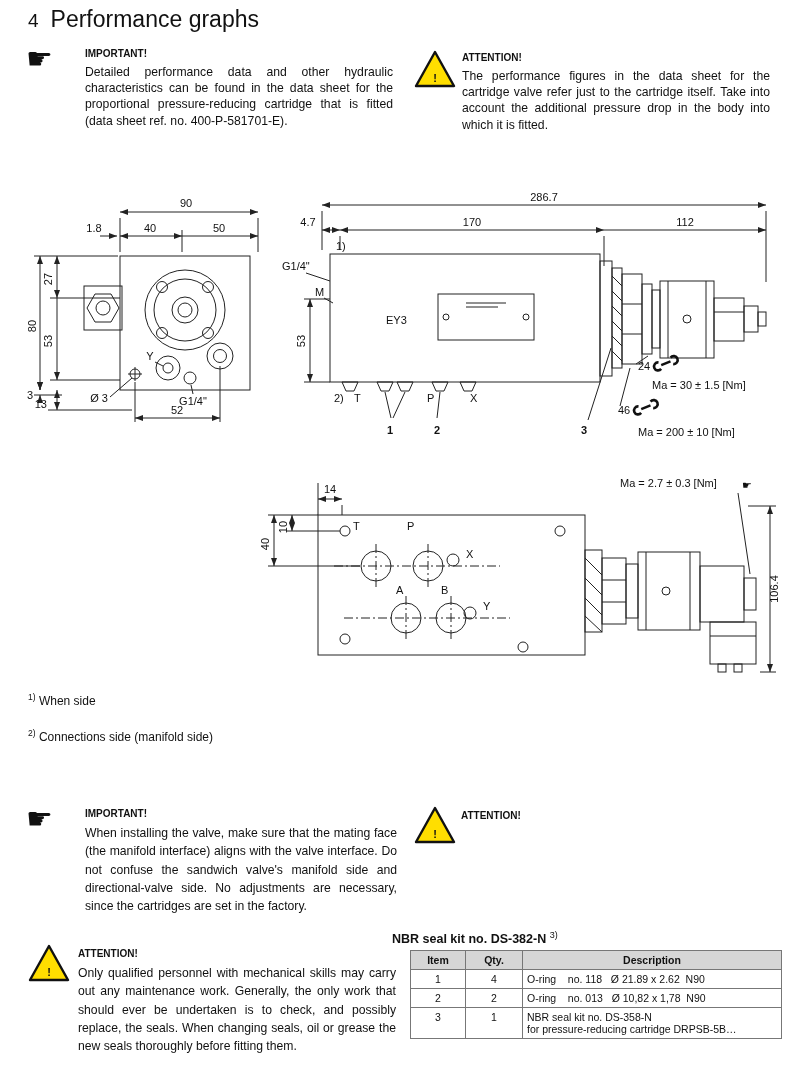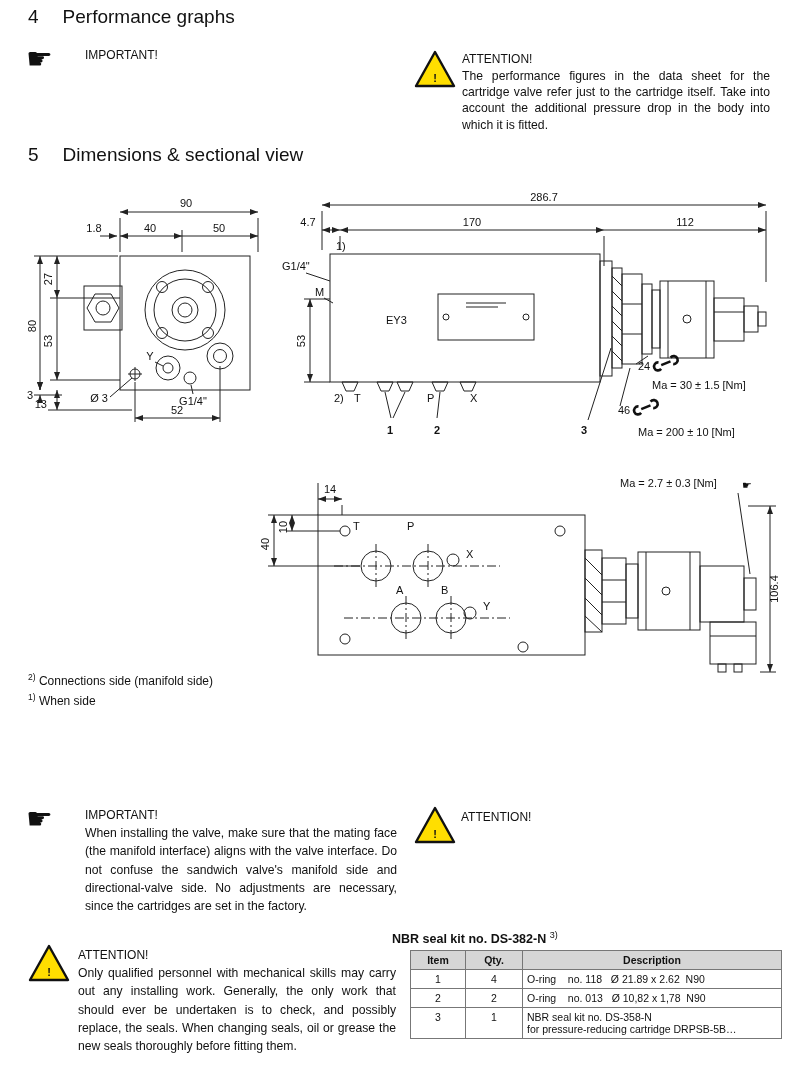--- a/index.html
+++ b/index.html
@@ -1,22 +1,22 @@
 <!DOCTYPE html>
 <html><head>
 <meta charset="utf-8">
 <style>
   html,body{margin:0;padding:0}
   body{background:#fff}
   .page{position:relative;width:786px;height:1078px;background:#fff;
         font-family:"Liberation Sans",sans-serif;color:#111;overflow:hidden}
   .abs{position:absolute}
   .sec-num{font-size:19px}
-  .sec-title{font-size:19px;margin-left:24px}
-  .note-label{font-size:12px;font-weight:normal}
+  .sec-title{font-size:23px;margin-left:12px}
+  .note-label{font-size:10px;font-weight:bold}
   .note-text{font-size:12.2px;line-height:1.33;text-align:justify}
   .loose{line-height:1.5}
   .hand{font-size:30px;line-height:1}
   .fnote{font-size:12px}
   .fnote sup{font-size:8.5px;vertical-align:super}
   .kit-title{font-size:12.5px;font-weight:bold}
   .kit-title sup{font-size:9px;font-weight:normal}
   table.kit{border-collapse:collapse;font-size:10.5px}
   table.kit th,table.kit td{border:1px solid #777;padding:3px 4px;vertical-align:top}
   table.kit th{background:#d6d6d6;font-weight:bold}
@@ -28,33 +28,31 @@
 <body>
 
 <div class="page">
 
   <div class="abs" style="left:28px;top:6px">
     <span class="sec-num">4</span><span class="sec-title">Performance graphs</span>
   </div>
 
   <div class="abs hand" style="left:26px;top:44px">☛</div>
   <div class="abs note-label" style="left:85px;top:48px">IMPORTANT!</div>
+  <div class="abs note-text" style="left:85px;top:64px;width:308px">Detailed performance data and other hydraulic characteristics can be found in the data sheet for the proportional pressure-reducing cartridge that is fitted (data sheet ref. no. 400-P-581701-E).</div>
 
   <div class="abs" style="left:414px;top:50px">
     <svg width="42" height="38" viewBox="0 0 42 38">
       <path d="M21,2 L40,36 L2,36 Z" fill="#FFDE00" stroke="#111" stroke-width="2.4" stroke-linejoin="round"></path>
       <text x="21" y="32" text-anchor="middle" font-size="24" font-weight="bold">!</text>
     </svg>
   </div>
   <div class="abs note-label" style="left:462px;top:52px">ATTENTION!</div>
   <div class="abs note-text" style="left:462px;top:68px;width:308px">The performance figures in the data sheet for the cartridge valve refer just to the cartridge itself. Take into account the additional pressure drop in the body into which it is fitted.</div>
 
-  <div class="abs" style="left:28px;top:144px">
-    <span class="sec-num">5</span><span class="sec-title">Dimensions &amp; sectional view</span>
-  </div>
 
   <svg class="abs" style="left:0;top:186px" width="786" height="502" viewBox="0 0 786 502">
     <defs>
       <marker id="arr" viewBox="0 0 10 10" refX="9" refY="5" markerWidth="9" markerHeight="9" orient="auto-start-reverse">
         <path d="M0,1.6 L9,5 L0,8.4 Z" fill="#222"></path>
       </marker>
       <g id="wrench" fill="none" stroke="#111" stroke-width="2.6">
         <path d="M5.5,4.5 A4,4 0 1 0 5.5,11.5"></path>
         <path d="M18.5,4.5 A4,4 0 1 1 18.5,11.5"></path>
         <line x1="7" y1="8" x2="17" y2="8"></line>
@@ -284,38 +282,38 @@
         <rect x="718" y="478" width="8" height="8"></rect>
           <rect x="734" y="478" width="8" height="8"></rect>
       </g>
     </g>
   </svg>
 
   <div class="abs fnote" style="left:28px;top:692px">
     <sup>1)</sup>
     <span>When side</span>
   </div>
-  <div class="abs fnote" style="left:28px;top:672px">
+  <div class="abs fnote" style="left:28px;top:728px">
     <sup>2)</sup>
     <span>Connections side (manifold side)</span>
   </div>
 
 
   <div class="abs hand" style="left:26px;top:804px">☛</div>
   <div class="abs note-label" style="left:85px;top:808px">IMPORTANT!</div>
   <div class="abs note-text loose" style="left:85px;top:824px;width:312px">When installing the valve, make sure that the mating face (the manifold interface) aligns with the valve interface. Do not confuse the sandwich valve's manifold side and directional-valve side. No adjustments are necessary, since the cartridges are set in the factory.</div>
 
   <div class="abs" style="left:28px;top:944px">
     <svg width="42" height="38" viewBox="0 0 42 38">
       <path d="M21,2 L40,36 L2,36 Z" fill="#FFDE00" stroke="#111" stroke-width="2.4" stroke-linejoin="round"></path>
       <text x="21" y="32" text-anchor="middle" font-size="24" font-weight="bold">!</text>
     </svg>
   </div>
   <div class="abs note-label" style="left:78px;top:948px">ATTENTION!</div>
-  <div class="abs note-text loose" style="left:78px;top:964px;width:318px">Only qualified personnel with mechanical skills may carry out any installing work. Generally, the only work that should ever be undertaken is to check, and possibly replace, the seals. When changing seals, oil or grease the new seals thoroughly before fitting them.</div>
+  <div class="abs note-text loose" style="left:78px;top:964px;width:318px">Only qualified personnel with mechanical skills may carry out any maintenance work. Generally, the only work that should ever be undertaken is to check, and possibly replace, the seals. When changing seals, oil or grease the new seals thoroughly before fitting them.</div>
 
   <div class="abs" style="left:414px;top:806px">
     <svg width="42" height="38" viewBox="0 0 42 38">
       <path d="M21,2 L40,36 L2,36 Z" fill="#FFDE00" stroke="#111" stroke-width="2.4" stroke-linejoin="round"></path>
       <text x="21" y="32" text-anchor="middle" font-size="24" font-weight="bold">!</text>
     </svg>
   </div>
   <div class="abs note-label" style="left:461px;top:810px">ATTENTION!</div>
 
   <div class="abs kit-title" style="left:392px;top:930px">

